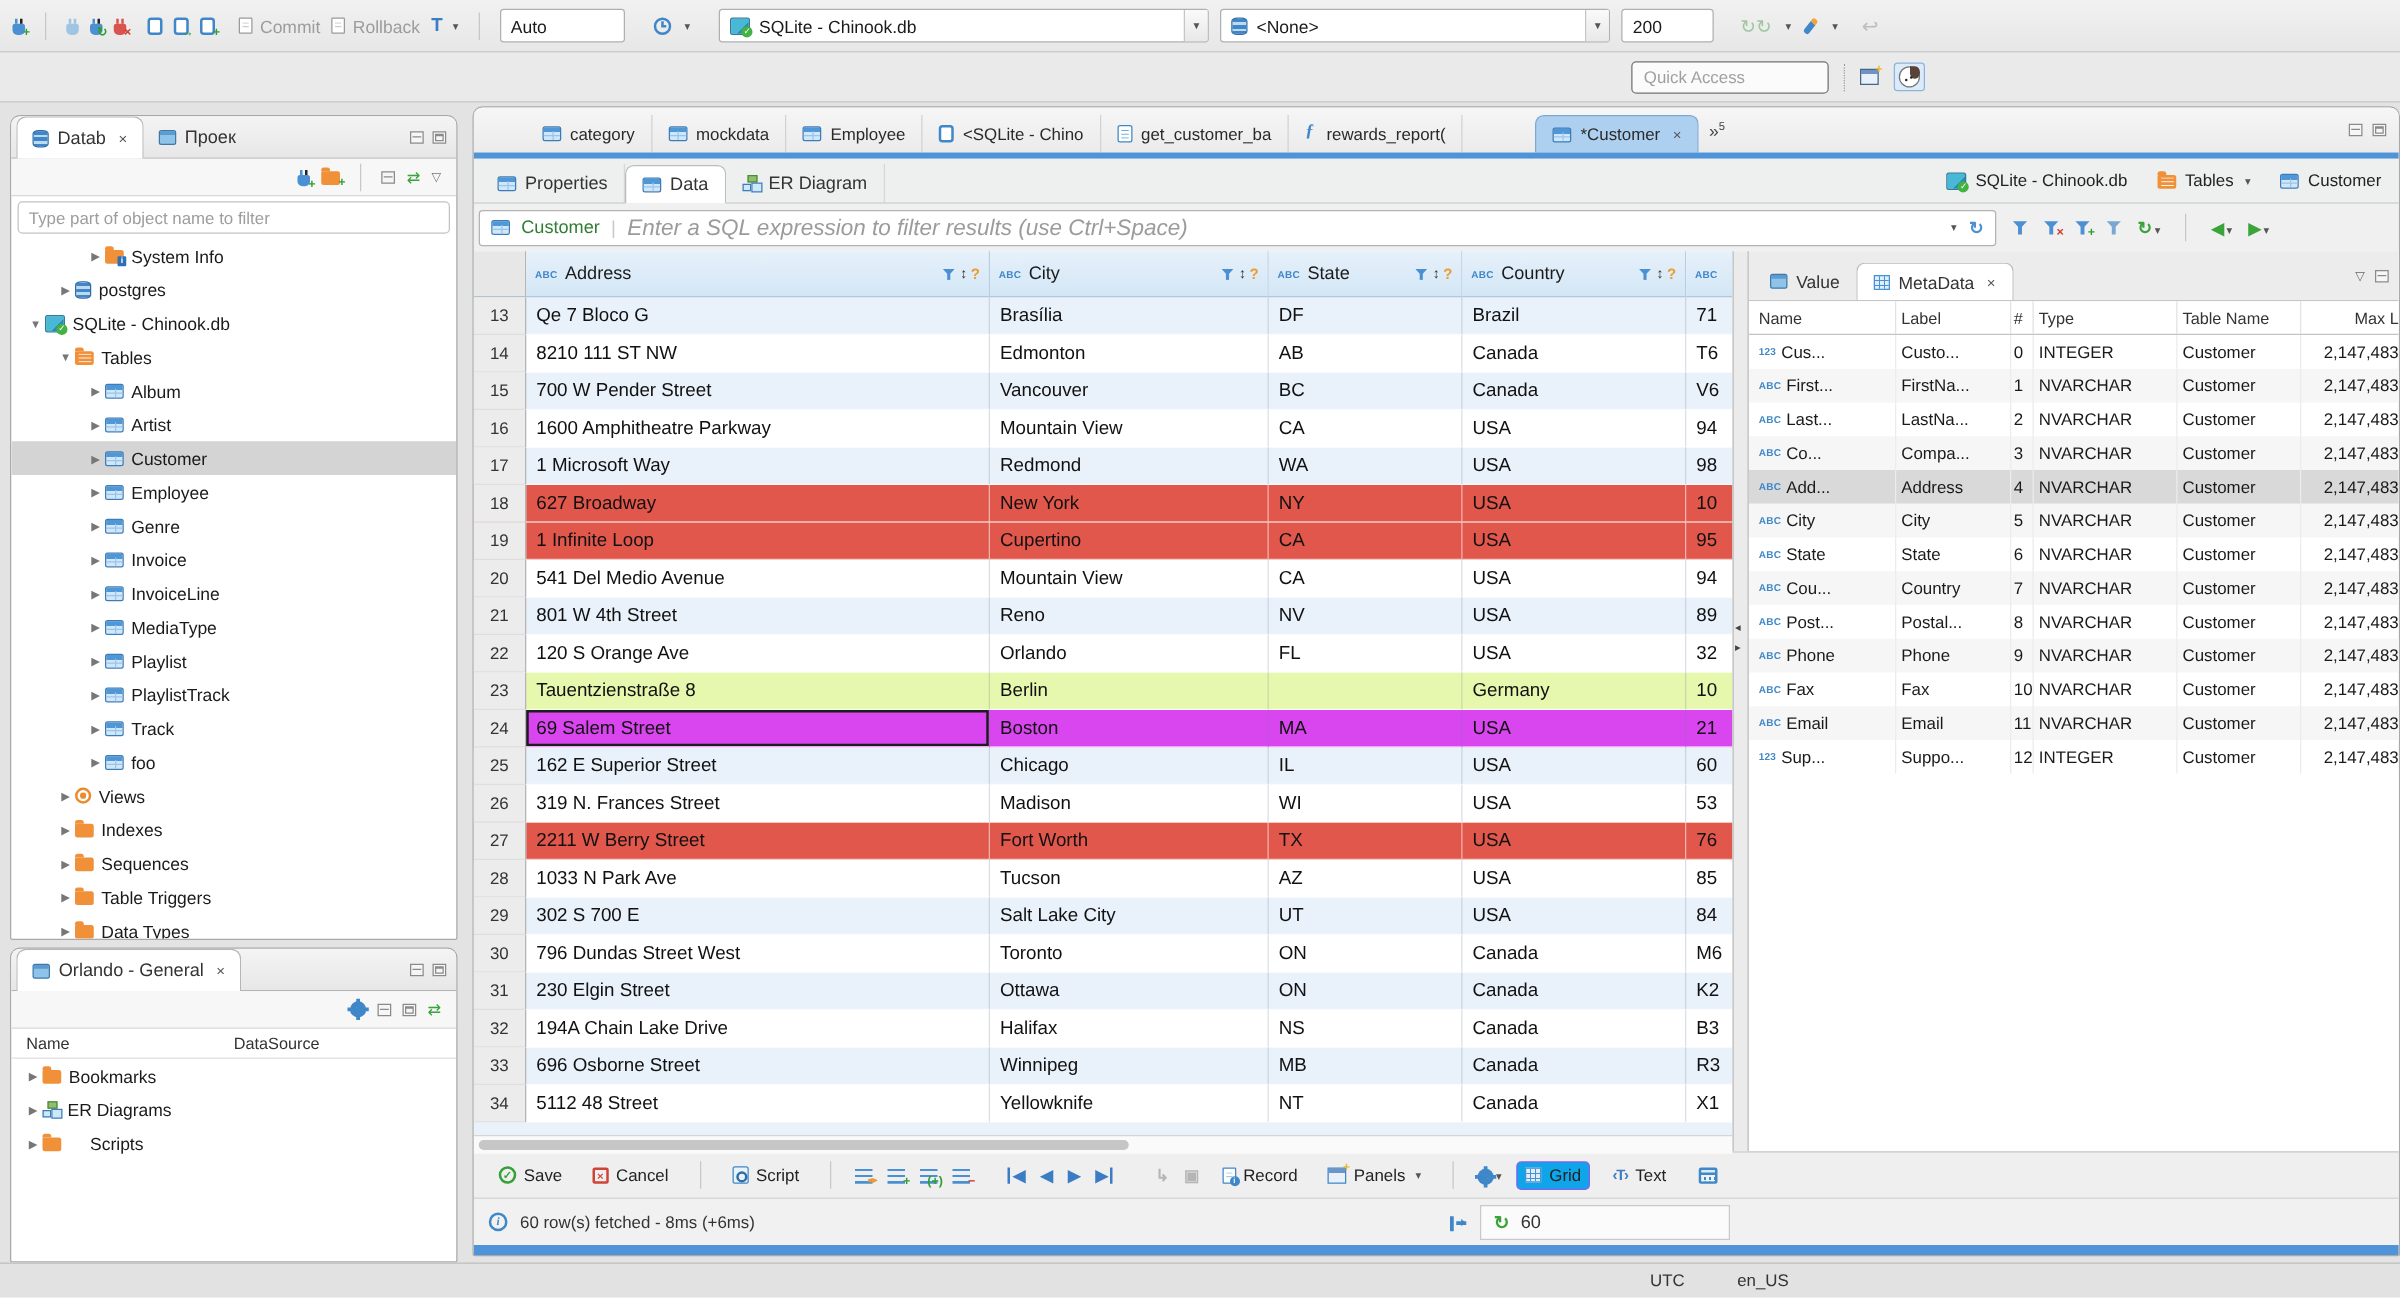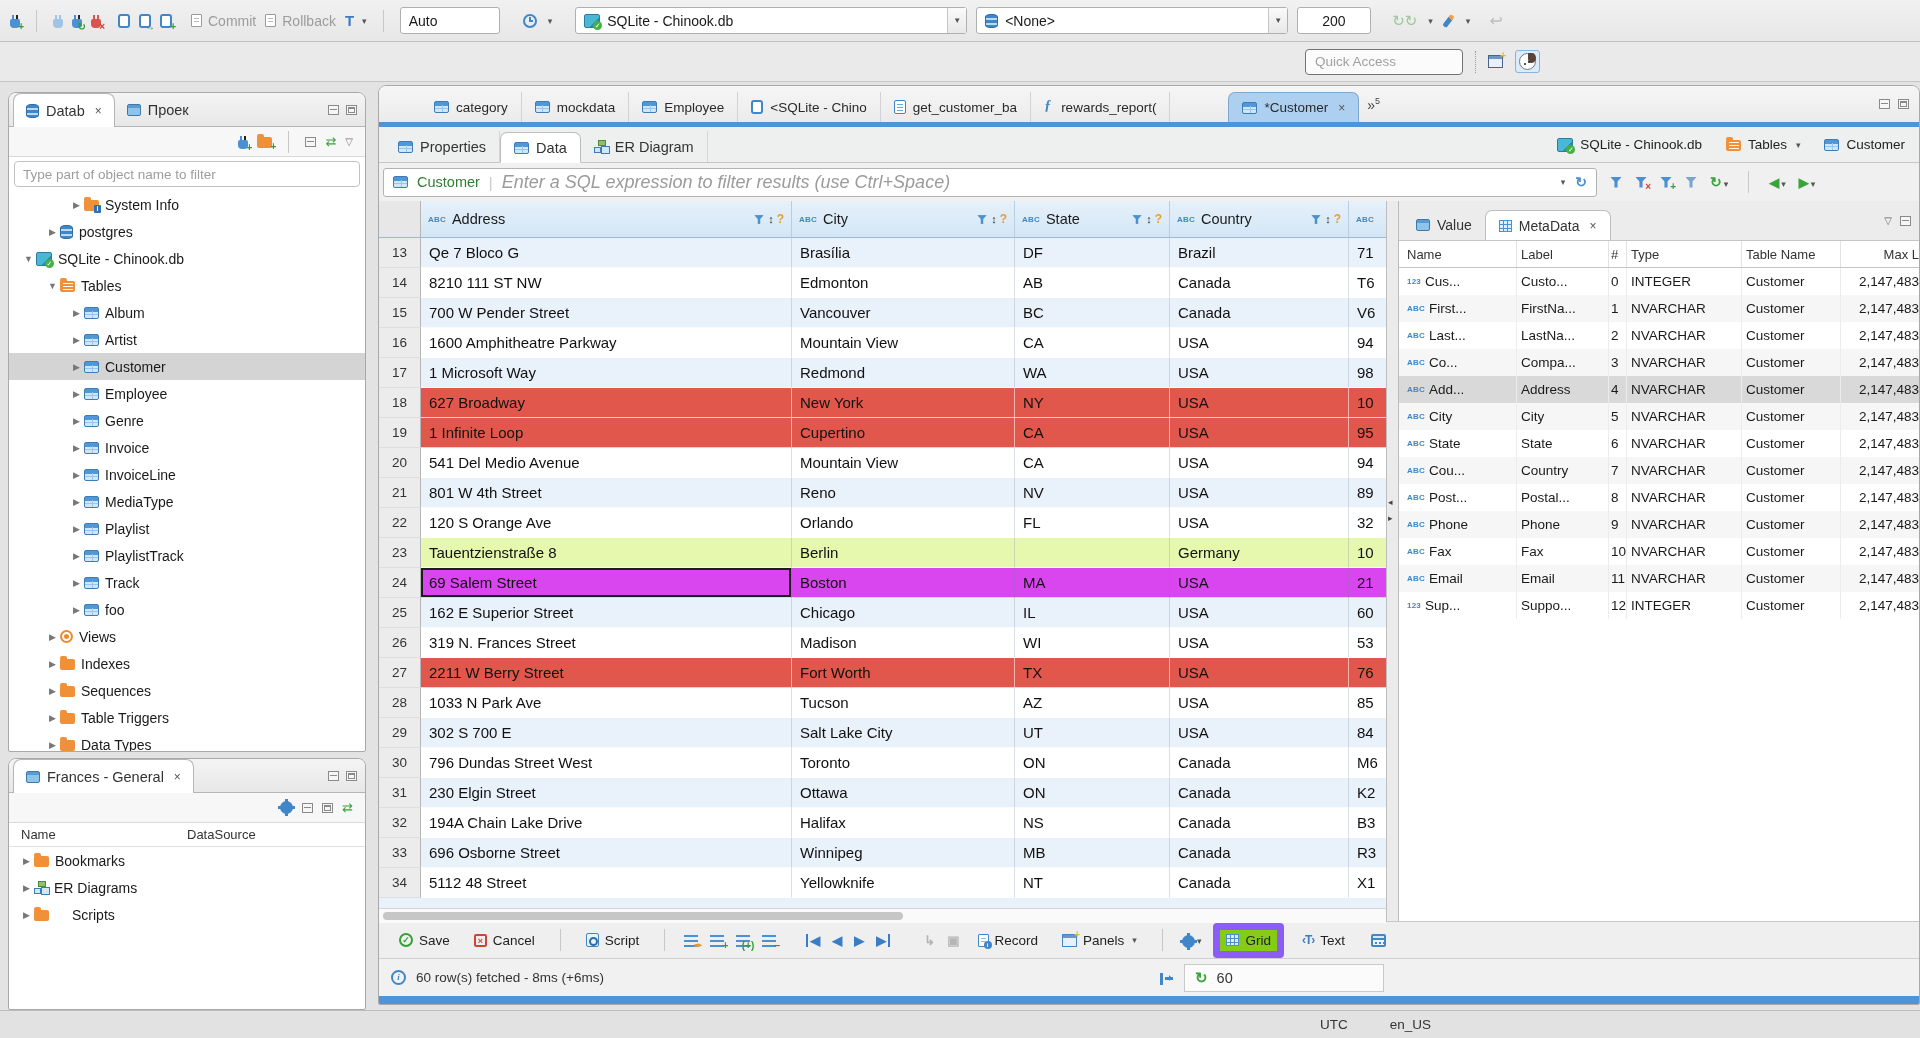--- a/index.html
+++ b/index.html
@@ -83,21 +83,21 @@
 .updown{font-size:11px;color:#333}
 .q{color:#eb9c33;font-weight:bold;font-size:12px}
 .tabx{font-size:12px;color:#555;margin-left:3px}
 .tabx:empty{display:none}
 
 #tbar1{left:0;top:0;width:1920px;height:42px;background:linear-gradient(#f1f1f1,#e7e7e7);border-bottom:1px solid #c2c2c2;display:flex;align-items:center;padding:0 10px;gap:9px}
 #tbar2{left:0;top:42px;width:1920px;height:40px;background:#eaeaea;border-bottom:1px solid #c6c6c6;display:flex;align-items:center;justify-content:flex-end;padding-right:380px;gap:12px}
 .tbtn{display:flex;align-items:center;gap:6px;font-size:14px;color:#9c9c9c}
 .combo{height:27px;background:#fff;border:1px solid #b0b0b0;border-radius:3px;display:flex;align-items:center;padding:0 0 0 8px;font-size:14px;color:#1a1a1a;gap:7px}
 .combo .dd{width:19px;align-self:stretch;margin-left:auto;border-left:1px solid #c5c5c5;background:linear-gradient(#fafafa,#e8e8e8);color:#555;font-size:8px;display:flex;align-items:center;justify-content:center}
-.numbox{height:27px;width:74px;background:#fff;border:1px solid #b0b0b0;border-radius:3px;font:14px "Liberation Sans",sans-serif;padding:0 24px;color:#1a1a1a}
+.numbox{height:27px;width:74px;background:#fff;border:1px solid #b0b0b0;border-radius:3px;font:14px "Liberation Sans",sans-serif;padding:0 8px;color:#1a1a1a}
 .qa{width:158px;height:26px;border:1px solid #737373;border-radius:4px;background:#fbfbfb;font:13.5px "Liberation Sans",sans-serif;padding:0 9px;color:#444}
 .qa::placeholder{color:#a0a0a0}
 .pressedbox{border:1px solid #8ab4dc;background:#dcebfa;border-radius:3px;padding:2px 3px}
 
 .panel{position:absolute;background:#fff;border:1px solid #a9a9a9;border-radius:8px 8px 2px 2px;display:flex;flex-direction:column;overflow:hidden}
 .ptabstrip{height:34px;background:linear-gradient(#f4f4f4,#e7e7e7);border-bottom:1px solid #b5b5b5;display:flex;align-items:stretch;padding-left:4px;flex:none}
 .ptab{display:flex;align-items:center;gap:7px;padding:0 12px;font-size:14.5px;color:#333}
 .ptab.active{background:#fff;border:1px solid #b5b5b5;border-bottom:none;border-radius:8px 8px 0 0;margin-bottom:-1px}
 .pwin{margin-left:auto;display:flex;align-items:center;gap:7px;padding-right:8px}
 .ptool{height:30px;border-bottom:1px solid #d9d9d9;display:flex;align-items:center;justify-content:flex-end;gap:9px;padding-right:12px;background:#f7f7f7;flex:none}
@@ -167,21 +167,21 @@
 .mhead{display:flex;height:27px;border-bottom:1px solid #c4c4c4;font-size:13px;color:#333;flex:none;background:#fff}
 .mh{display:flex;align-items:center;padding:0 4px;border-right:1px solid #e2e2e2;overflow:hidden;white-space:nowrap}
 .mrow{display:flex;height:27px;font-size:13.5px;color:#1a1a1a}
 .mrow:nth-child(even){background:#f6f6f6}
 .mrow.m-sel{background:#d9d9d9}
 .mc{display:flex;align-items:center;padding:0 4px;border-right:1px solid #ececec;overflow:hidden;white-space:nowrap;gap:4px}
 .m-name{width:118px;padding-left:8px}.m-label{width:92px}.m-num{width:18px;padding:0 2px}.m-type{width:115px}.m-tbl{width:99px}
 .m-max{flex:1;justify-content:flex-end;border-right:none;padding-right:0}
 .btoolbar{height:37px;background:#efefef;border-top:1px solid #c8c8c8;display:flex;align-items:center;padding:0 14px;gap:12px;flex:none}
 .bbtn{display:flex;align-items:center;gap:6px;font-size:13.5px;color:#222;padding:3px 6px;border-radius:4px;white-space:nowrap}
-.bbtn.pressed{background:#84cc16;border:7px solid #8b5cf6}
+.bbtn.pressed{background:#0ea5e9;border:1px solid #8b5cf6}
 .okring{width:14px;height:14px;border:2px solid #35a035;border-radius:50%;color:#35a035;font-size:9px;line-height:11px;text-align:center;font-weight:bold}
 .xbox{width:13px;height:13px;border:2px solid #d04437;border-radius:2px;color:#d04437;font-size:9px;line-height:10px;text-align:center;font-weight:bold}
 .ttext{color:#3b7dc4;font-weight:bold;font-size:12px;letter-spacing:-1px}
 .bstatus{height:38px;background:#f1f1f1;border-top:1px solid #cfcfcf;display:flex;align-items:center;padding:0 535px 0 12px;gap:10px;flex:none;font-size:13.5px;color:#333}
 .fetchbox{width:200px;height:28px;border:1px solid #c9c9c9;background:#fbfbfb;display:flex;align-items:center;gap:9px;padding:0 10px;font-size:14.5px;flex:none}
 .grefresh{color:#3aa33a;font-weight:bold;font-size:15px}
 .bluestrip{height:8px;background:#4f93d8;flex:none}
 #statusbar{left:0;top:1010px;width:1920px;height:28px;background:#e2e2e2;border-top:1px solid #bdbdbd;display:flex;align-items:center;font-size:13.5px;color:#333}
 #statusbar .tz{margin-left:1320px}
 #statusbar .loc{margin-left:42px}
@@ -395,21 +395,21 @@
         <span class="ico ic-folder"></span>
         <span class="lbl">Data Types</span>
       </div>
   </div>
 </div>
 
 <div class="panel" id="projpanel" style="left:8px;top:758px;width:358px;height:252px">
   <div class="ptabstrip">
     <div class="ptab active">
       <span class="ico ic-win"></span>
-      <span>Frances - General</span>
+      <span>Orlando - General</span>
       <span class="tabx">×</span>
     </div>
     <div class="pwin">
       <span class="wbtn min"></span>
       <span class="wbtn max"></span>
     </div>
   </div>
   <div class="ptool">
     <span class="ico ic-gear"></span>
     <span class="wbtn min"></span>

